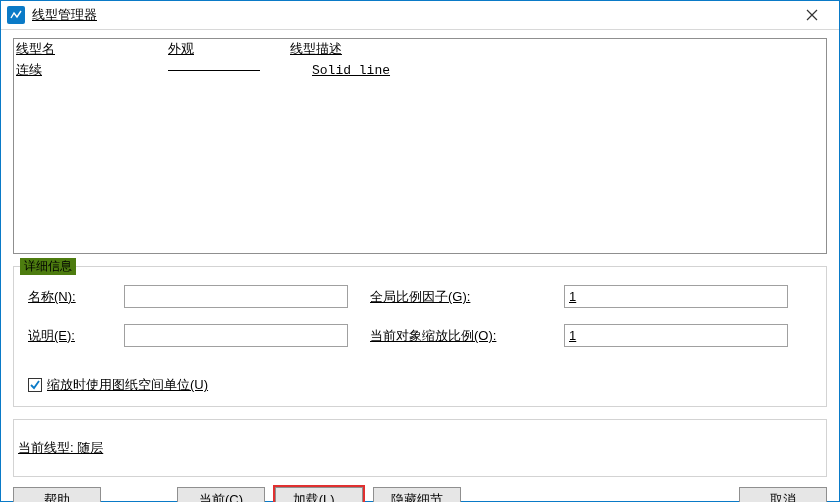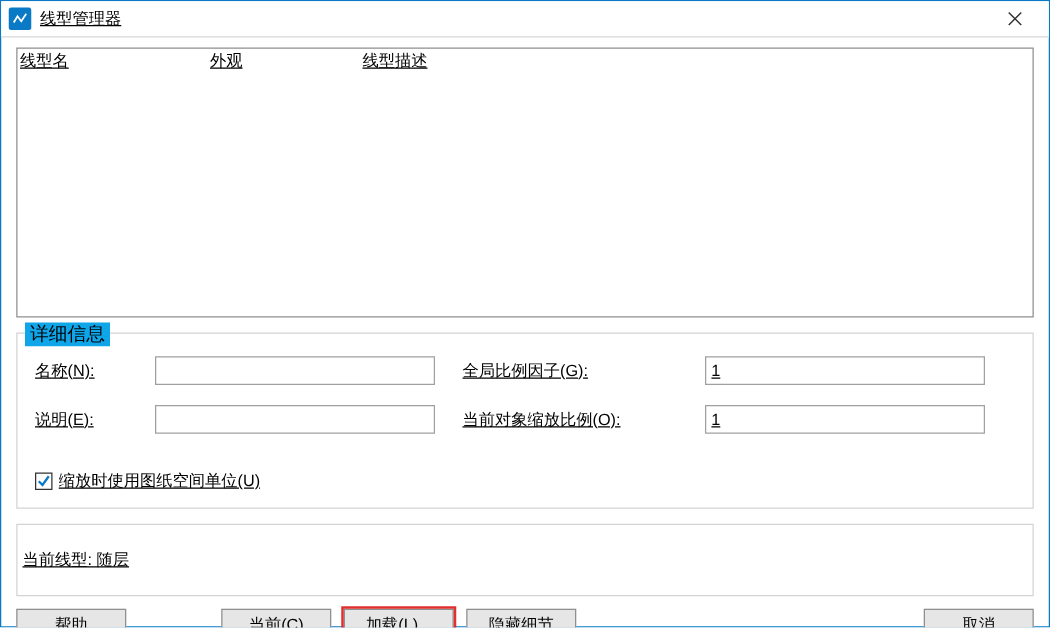--- a/index.html
+++ b/index.html
@@ -86,23 +86,23 @@
   .fieldset {
     border: 1px solid #d3d3d3;
     margin-top: 12px;
     position: relative;
     padding: 18px 14px 12px 14px;
   }
   .fieldset-legend {
     position: absolute;
     top: -9px;
     left: 6px;
-    background: #0ea5e9;
+    background: #4d7c0f;
     padding: 0 4px;
-    font-size: 15px;
+    font-size: 12px;
   }
   .details-grid {
     display: grid;
     grid-template-columns: 74px 224px 172px 224px;
     gap: 16px 22px;
     align-items: center;
   }
   .lbl { white-space: nowrap; }
   .txt-input {
     height: 23px;
@@ -180,20 +180,27 @@
     </div>
   </div>
 
   <div class="content">
 
     <div class="list-box">
       <div class="list-header">
         <div class="col-name">线型名</div>
         <div class="col-look">外观</div>
         <div class="col-desc">线型描述</div>
+      </div>
+      <div class="list-row">
+        <div class="col-name">连续</div>
+        <div class="col-look">
+          <div class="line-sample"></div>
+        </div>
+        <div class="col-desc desc-cell">Solid line</div>
       </div>
     </div>
 
     <div class="fieldset">
       <div class="fieldset-legend">详细信息</div>
       <div class="details-grid">
         <div class="lbl">名称(N):</div>
         <input class="txt-input" value="" style="">
         <div class="lbl">全局比例因子(G):</div>
         <input class="txt-input" value="1" style="">

